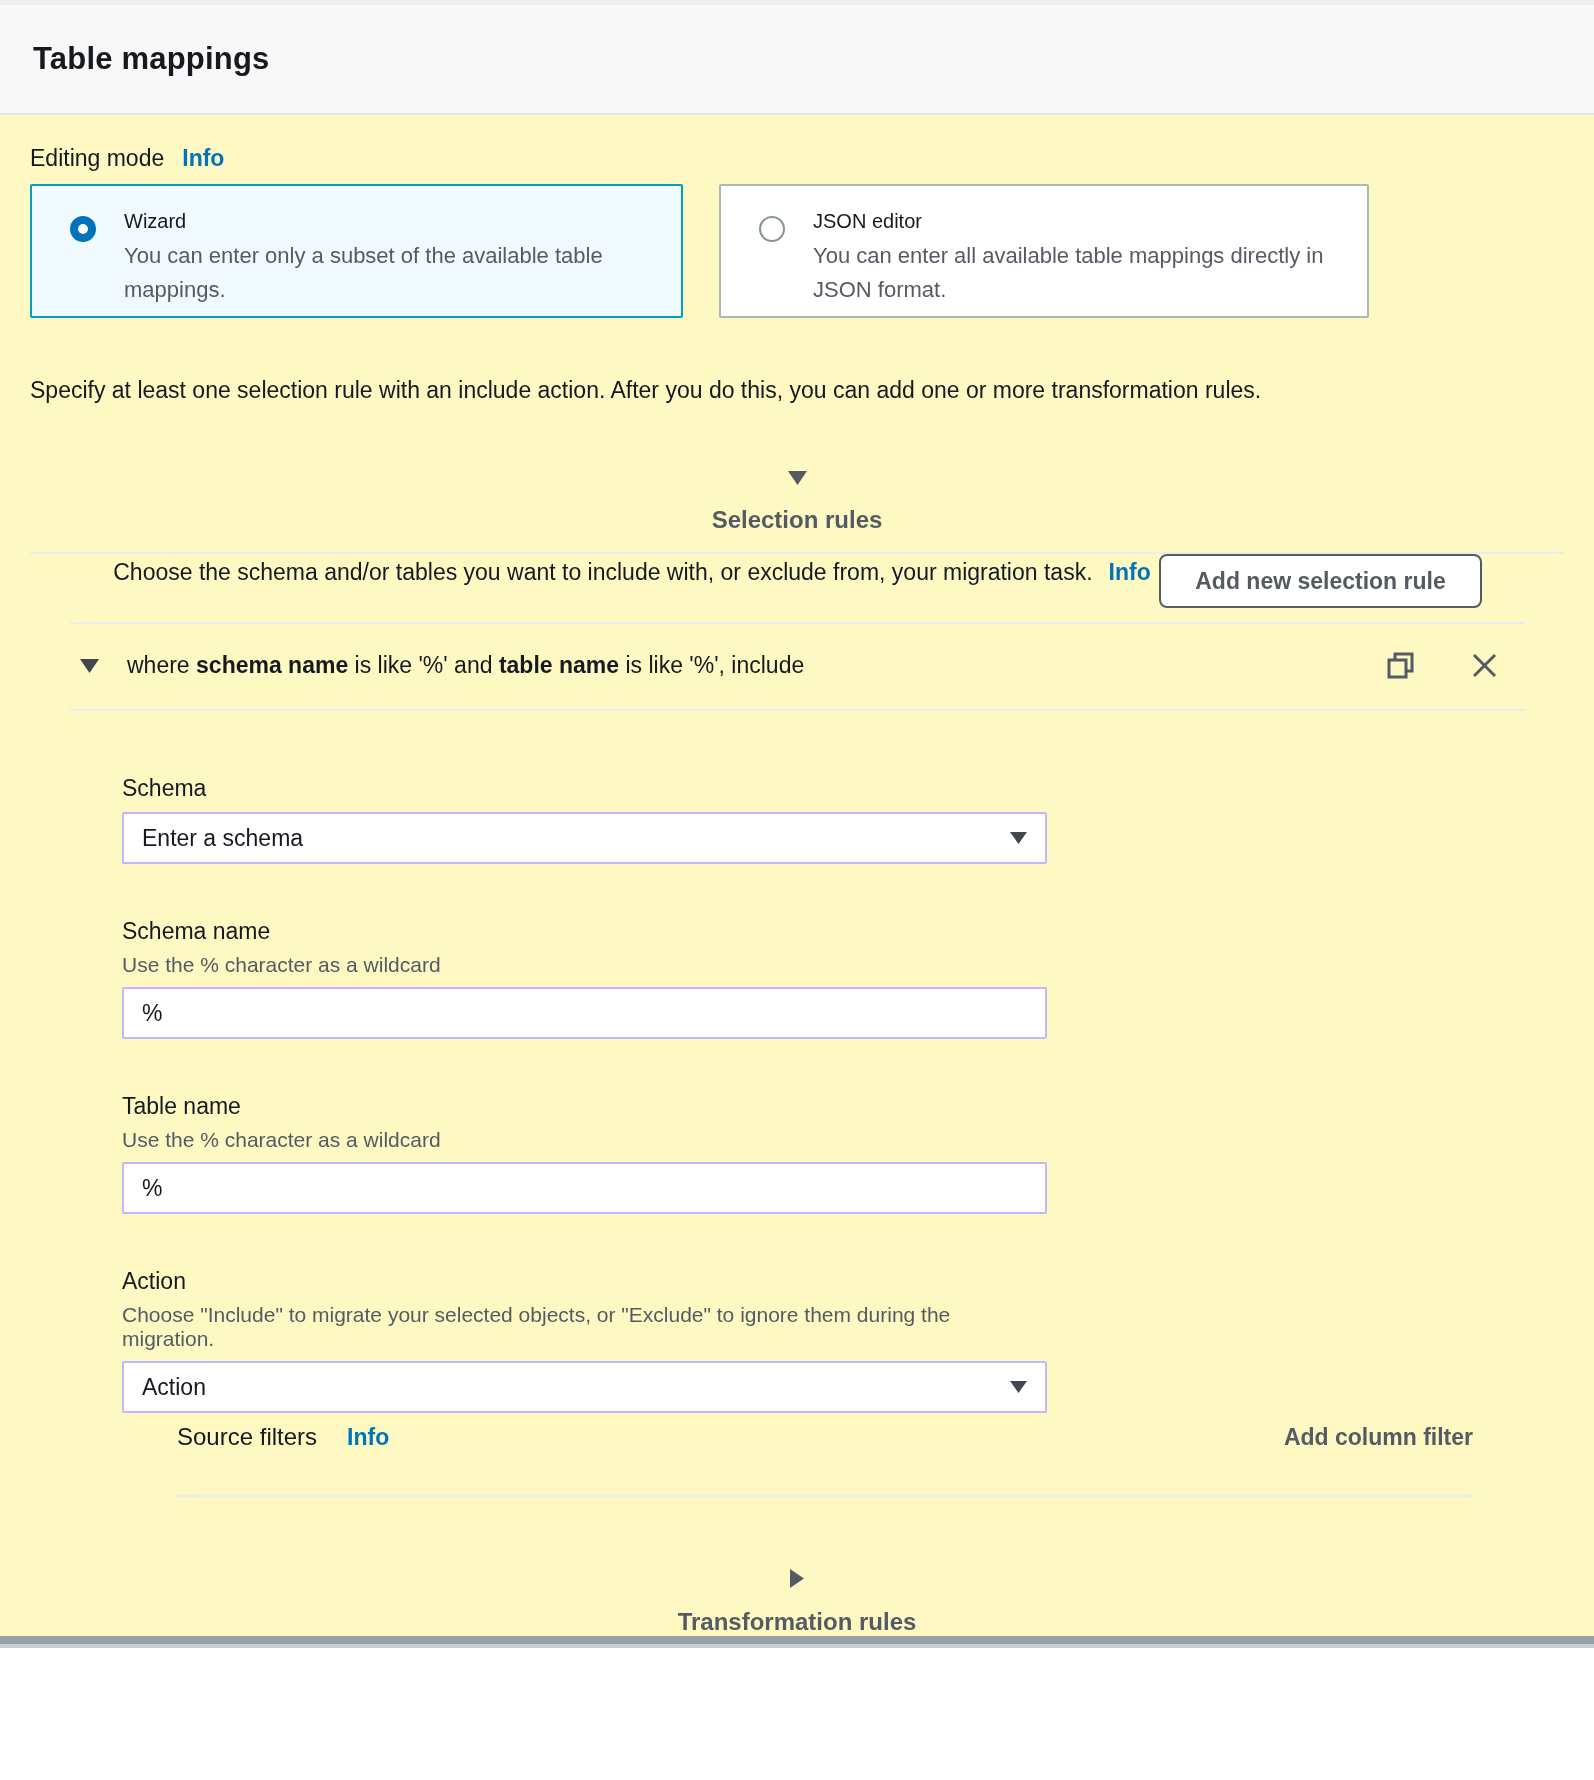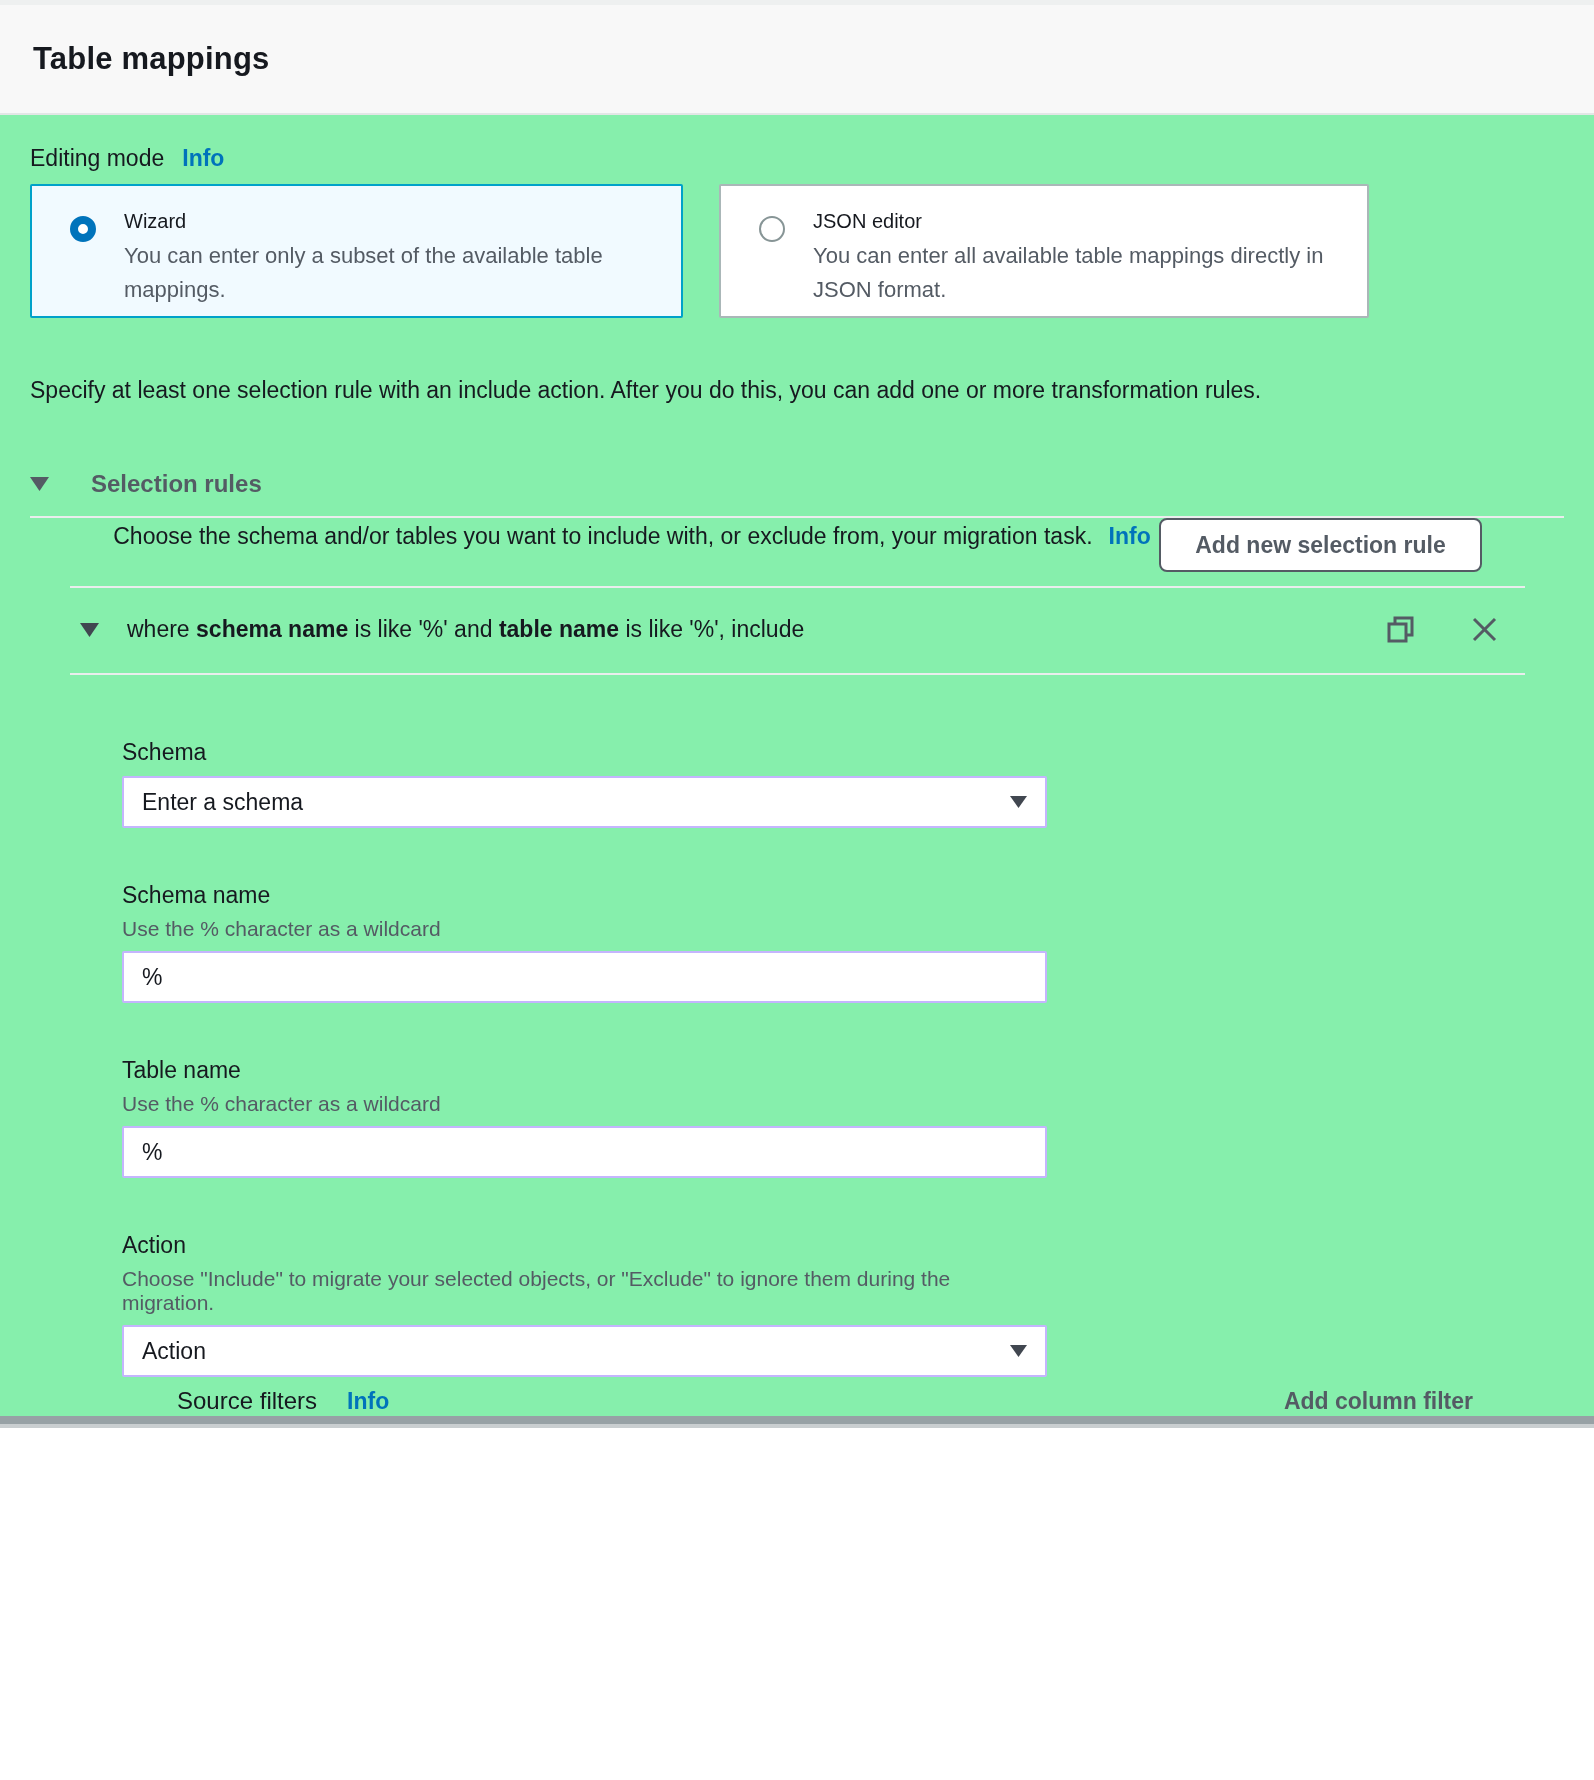--- a/index.html
+++ b/index.html
@@ -1,18 +1,18 @@
 <!DOCTYPE html>
 <html><head>
 <meta charset="utf-8">
 <style>
   * { margin:0; padding:0; box-sizing:border-box; }
   html,body { background:#ffffff; }
   body { font-family:"Liberation Sans","DejaVu Sans",sans-serif; color:#16191f; }
-  .page { position:relative; width:1594px; height:1428px; background:#86efac; overflow:hidden; }
+  .page { position:relative; width:1594px; height:1648px; background:#fef9c3; overflow:hidden; }
 
   .top-strip { height:5px; background:#eef0f0; }
   .header-bar { height:110px; background:#f8f8f8; border-bottom:2px solid #e3e6e6; display:flex; align-items:center; }
   .header-bar h1 { font-size:31px; font-weight:700; color:#16191f; padding-left:33px; letter-spacing:.2px; }
 
   .content { padding:26px 30px 0 30px; }
 
   .editing-row { display:flex; align-items:baseline; gap:18px; margin-top:4px; }
   .field-big-label { font-size:23px; color:#16191f; }
   .info-link { font-size:23px; font-weight:700; color:#0073bb; text-decoration:none; cursor:pointer; }
@@ -21,21 +21,21 @@
   .tile { width:653px; height:134px; border:2px solid #aab7b8; border-radius:2px; background:#fff; padding:24px 24px 0 38px; display:flex; gap:28px; }
   .tile.selected { border-color:#00a1c9; background:#f1faff; }
   .tile .radio { flex:0 0 auto; width:26px; height:26px; border-radius:50%; background:#fff; margin-top:6px; }
   .radio.on { border:8px solid #0073bb; }
   .radio.off { border:2px solid #879596; }
   .tile-title { font-size:20px; color:#16191f; }
   .tile-desc { font-size:22px; color:#545b64; line-height:34px; margin-top:6px; max-width:480px; }
 
   .intro { margin-top:50px; font-size:23px; line-height:44px; color:#16191f; max-width:1340px; }
 
-  .expander { display:flex; align-items:center; gap:42px; margin-top:58px; }
+  .expander { display:flex; align-items:center; gap:20px; margin-top:58px;flex-direction:column; }
   .expander .exp-title { font-size:24px; font-weight:700; color:#545b64; }
   .tri-icon { display:inline-block; line-height:0; }
 
   .divider { height:2px; background:#eaeded; }
   .divider.full { margin-top:18px; }
 
   .inner { margin-left:40px; width:1455px; }
 
   .choose-row { display:flex; align-items:flex-start;justify-content:center; }
   .choose-text { width:1046px; font-size:23px; line-height:37px; color:#16191f; }

